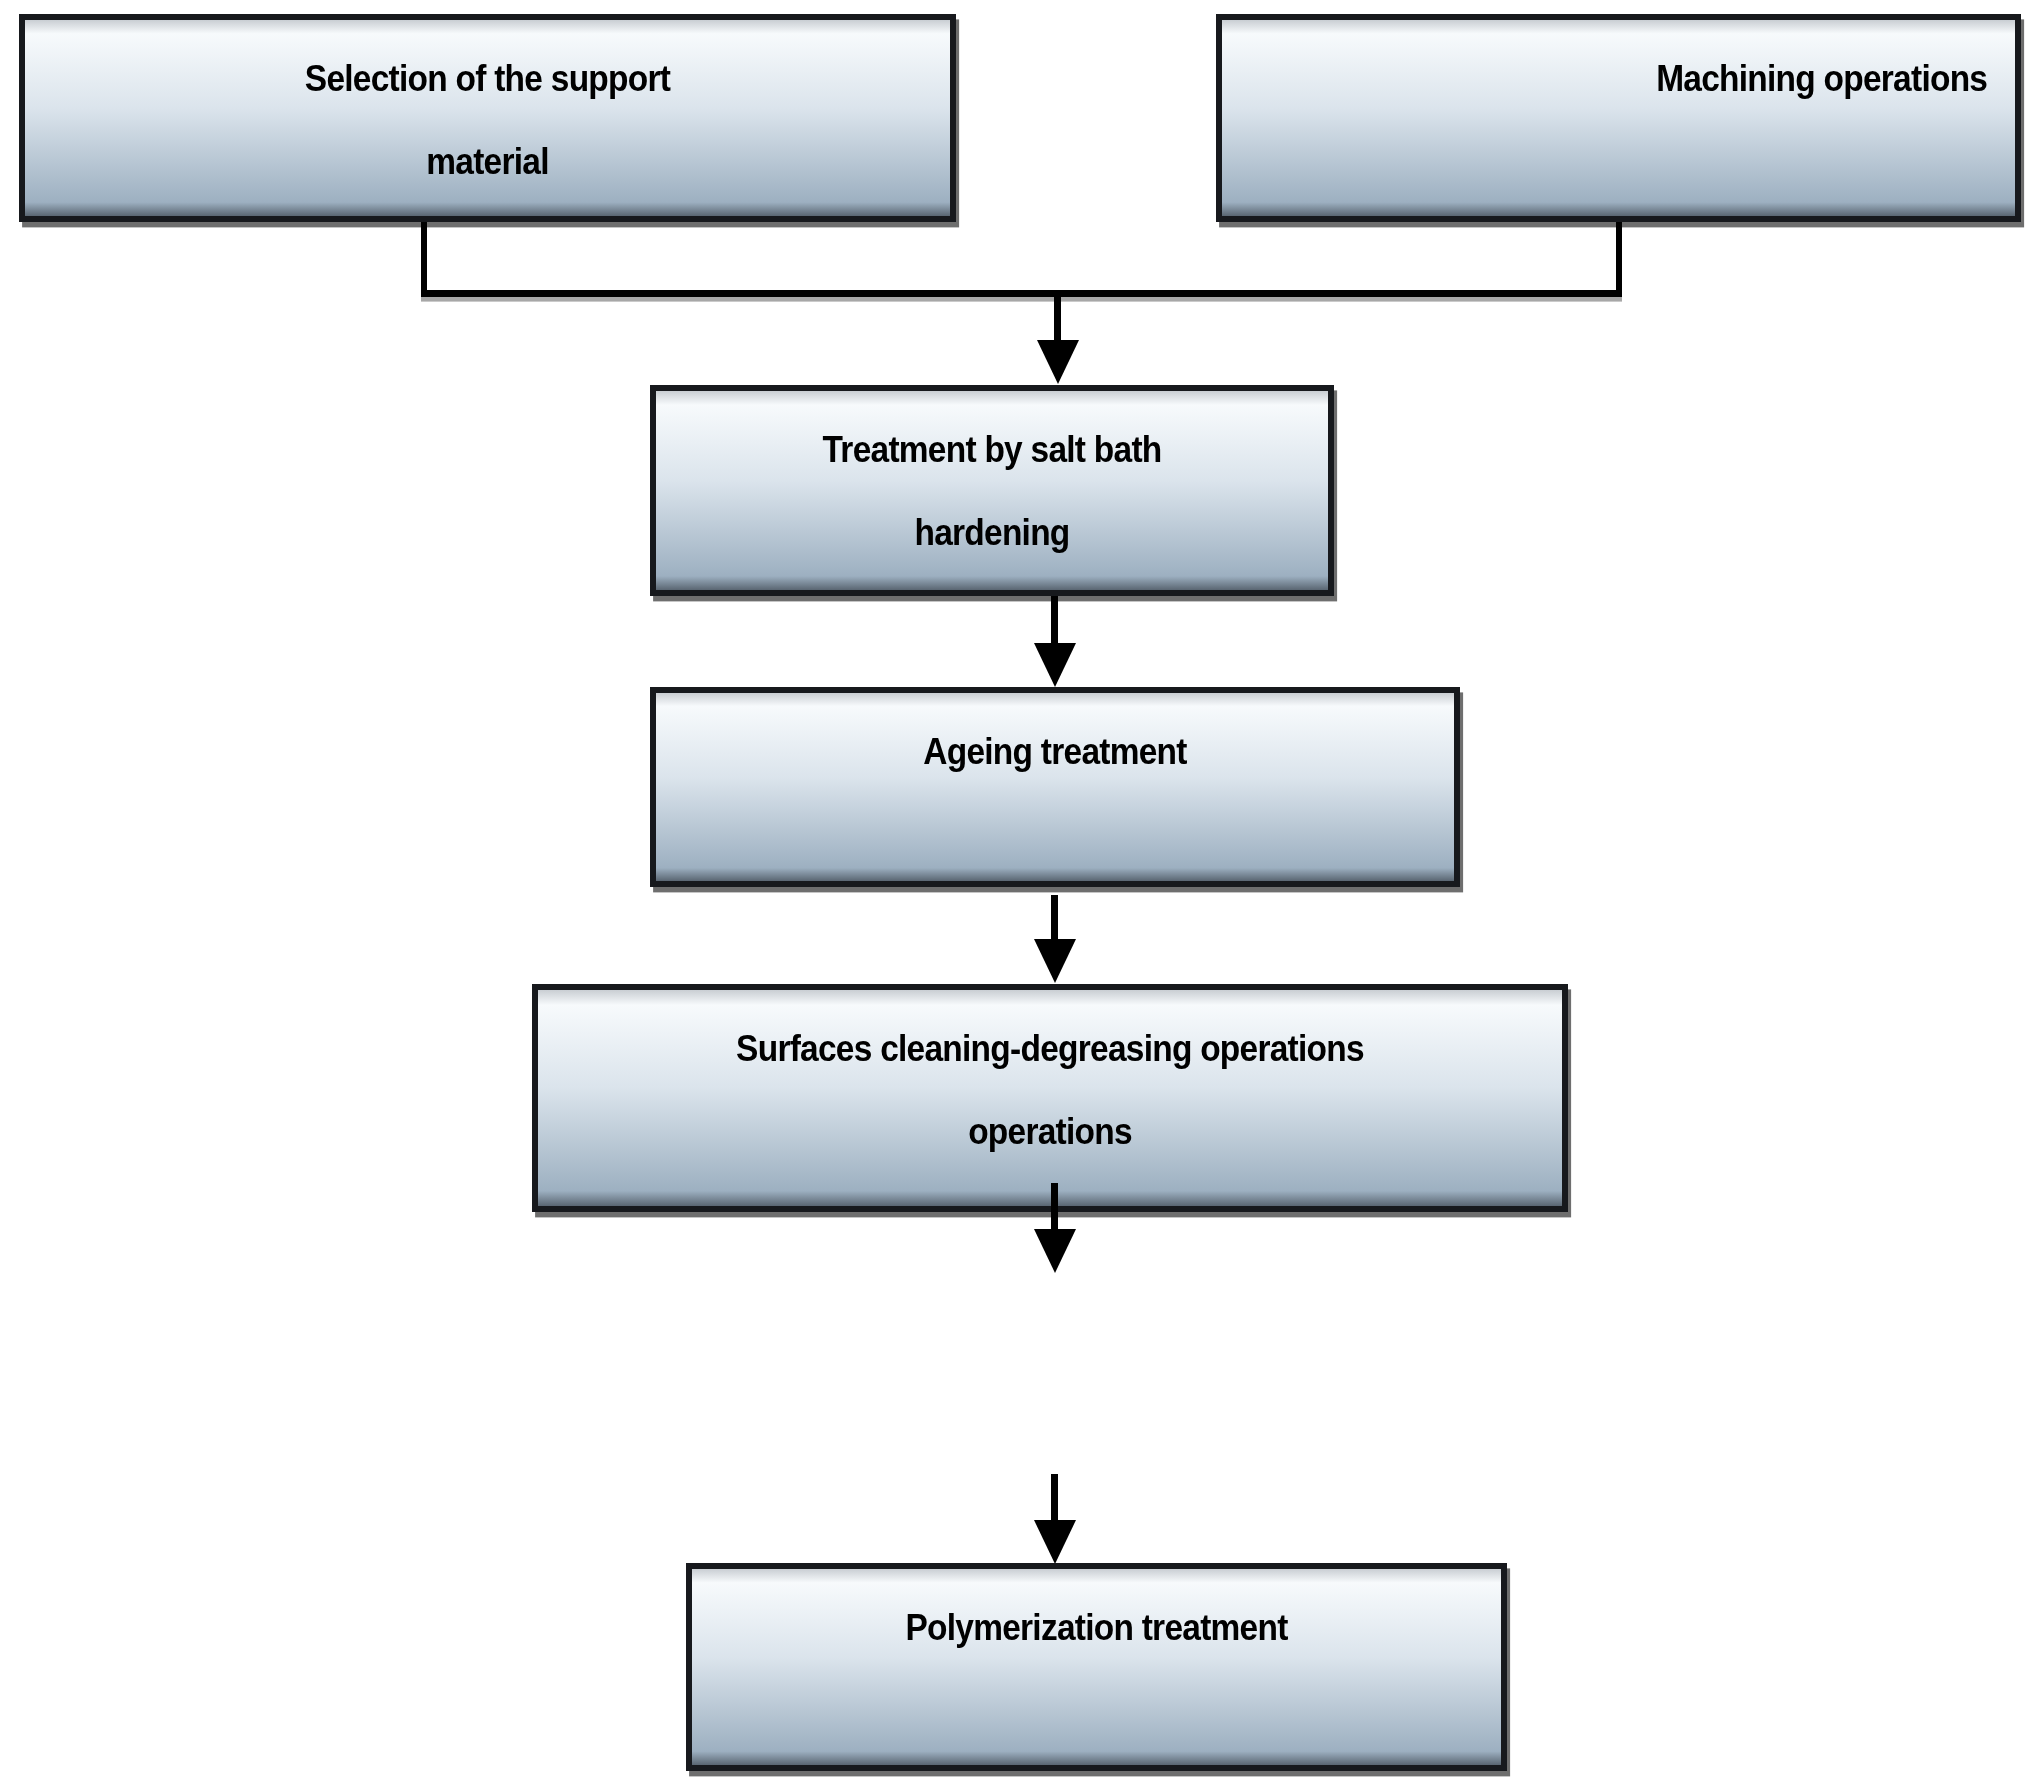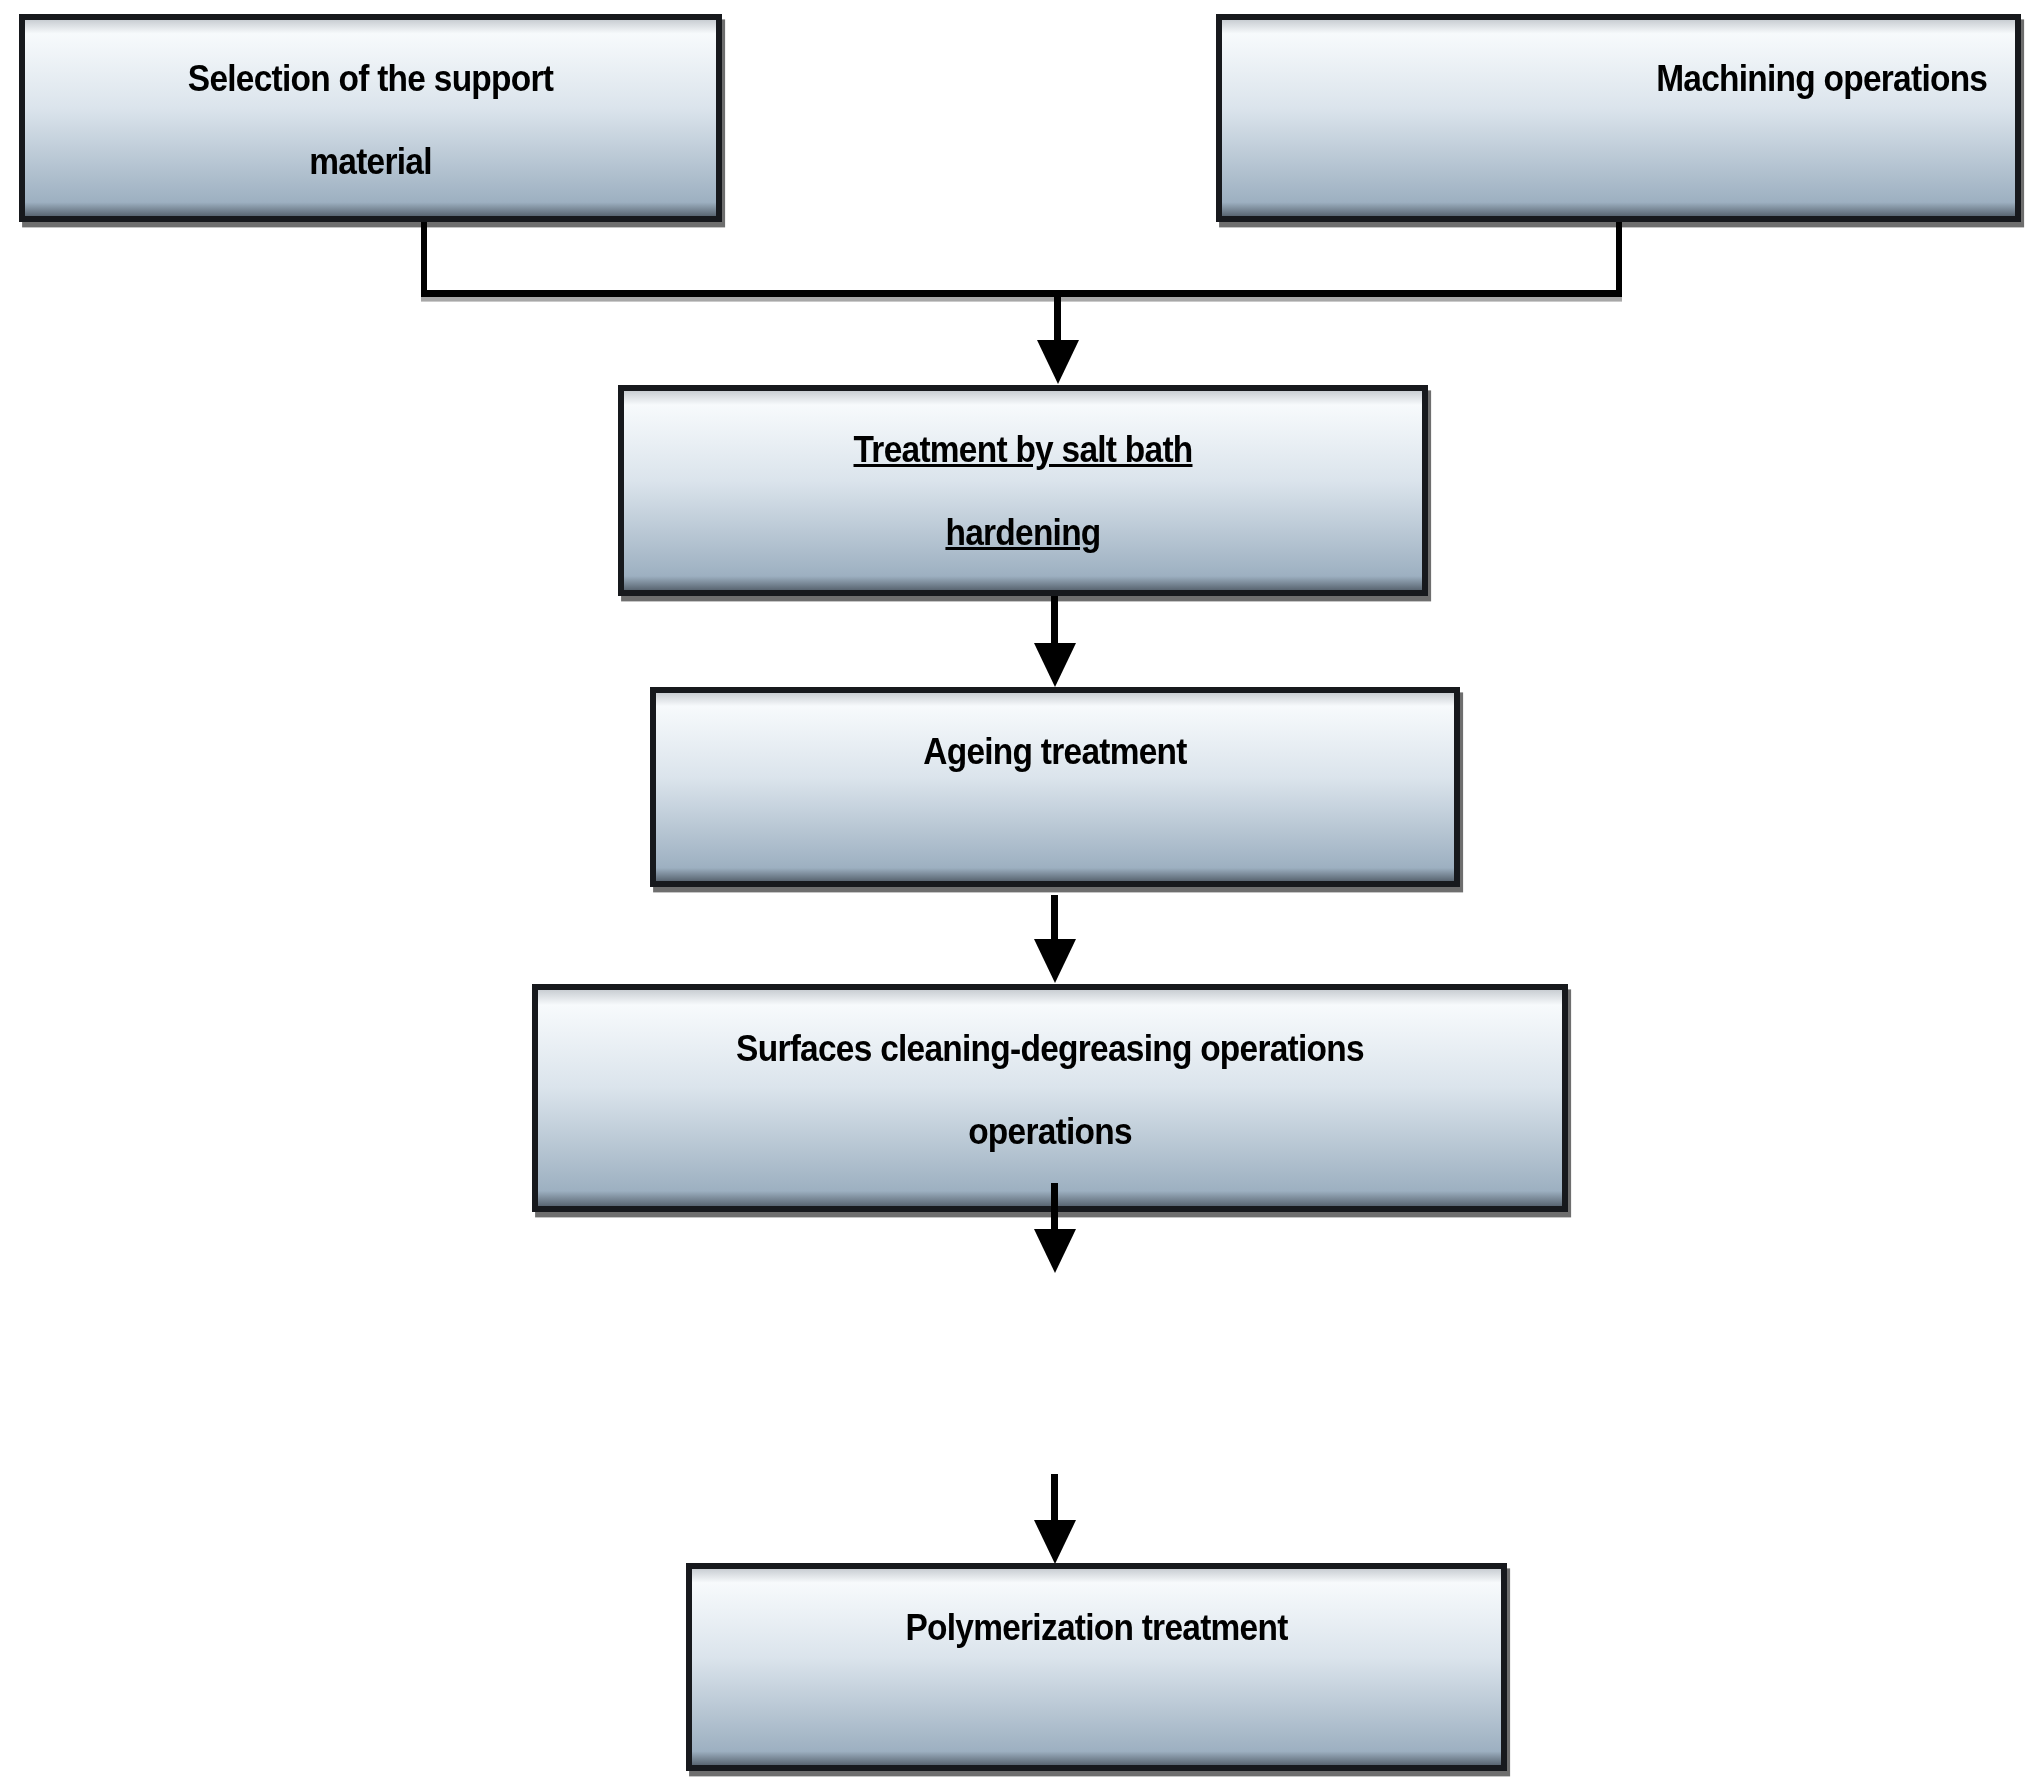--- a/index.html
+++ b/index.html
@@ -41,23 +41,23 @@
     font-weight:700;
     font-size:36px;
     line-height:83px;
     letter-spacing:-0.8px;
     padding-top:17px;
     white-space:pre-line;
     transform:scaleX(0.93);
     transform-origin:50% 0;
   }
   
-  .n-selection      {left:19px;   top:13.8px;   width:703px; height:208px;}
+  .n-selection      {left:19px;   top:13.8px;   width:937px; height:208px;}
   .n-machining      {left:1216px; top:13.8px;   width:805px; height:208px;text-align:right;}
-  .n-saltbath       {left:618px;  top:385px;  width:810px; height:211px;text-decoration:underline;}
+  .n-saltbath       {left:650px;  top:385px;  width:684px; height:211px;}
   .n-ageing         {left:650px;  top:687px;  width:810px; height:200px;}
   .n-cleaning       {left:532px;  top:984px; width:1036px; height:228px;}
   .n-depositing     {left:442px;  top:1272px; width:1220px; height:201px;}
   .n-polymerization {left:650px;  top:1563px; width:821px; height:208px;margin-left:36px;}
 
   .cline{
     position:absolute;
     background:var(--connector);
   }
   .cline.shadowed{

